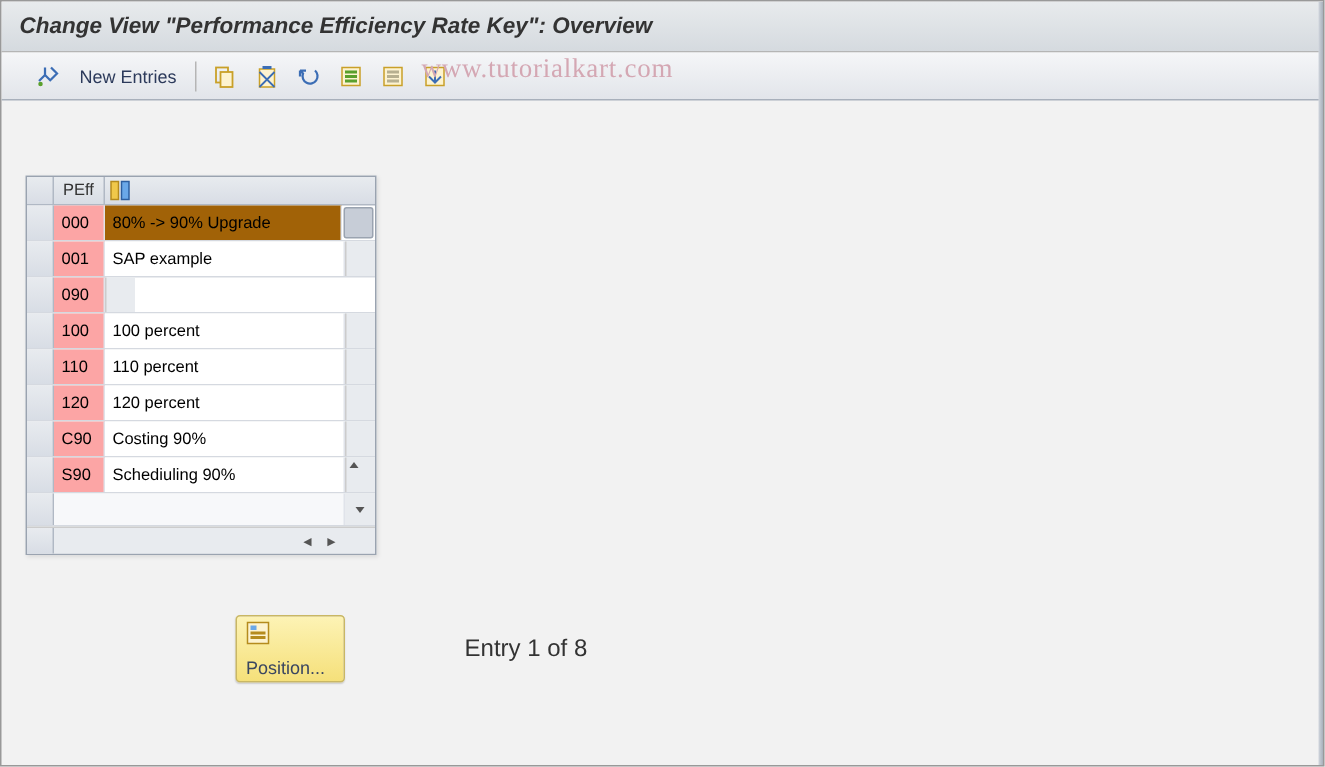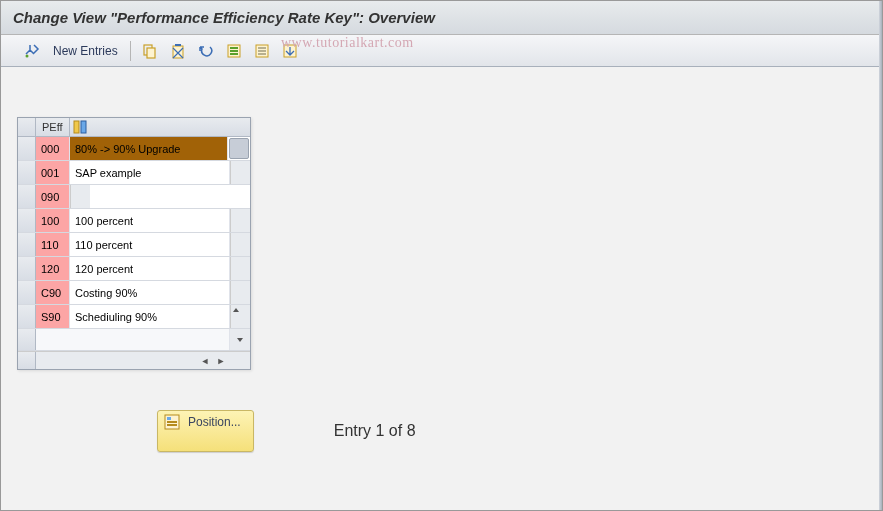--- a/index.html
+++ b/index.html
@@ -6,21 +6,21 @@
     body { background: #f2f2f2; width: 883px; height: 511px; border: 1px solid #999; position: relative; overflow: hidden; }
     
     .title-bar { background: linear-gradient(#e8ebed, #d5dadf); padding: 8px 12px; border-bottom: 1px solid #b5b5b5; }
     .title-bar h1 { font-size: 15px; font-style: italic; font-weight: bold; color: #333; }
     
     .toolbar { background: linear-gradient(#f5f6f8, #e2e5ea); padding: 4px 20px; border-bottom: 1px solid #a8b0bb; display: flex; align-items: center; gap: 6px; height: 32px; }
     .toolbar .icon-btn { width: 22px; height: 22px; display: inline-flex; align-items: center; justify-content: center; cursor: pointer; border-radius: 2px; }
     .toolbar .text-btn { font-size: 12px; color: #2c3a5b; cursor: pointer; padding: 2px 4px; }
     .toolbar .sep { width: 1px; height: 20px; background: #b5b5b5; margin: 0 2px; }
     
-    .watermark { position: absolute; top: 34px; left: 280px; color: #d4a7b3; font-size: 14px; font-family: 'Times New Roman', serif; letter-spacing: 0.5px; pointer-events: none; }
+    .watermark { position: absolute; top: 34px; left: 280px; color: #d4a7b3; font-size: 18px; font-family: 'Times New Roman', serif; letter-spacing: 0.5px; pointer-events: none; }
     
     .content { padding: 50px 0 0 16px; }
     
     .table-container { border: 1px solid #9aa3b0; width: 234px; background: #fff; box-shadow: 1px 1px 3px rgba(0,0,0,0.1); }
     .table-header { display: flex; background: linear-gradient(#e8ebef, #d8dde5); border-bottom: 1px solid #b0b8c4; }
     .table-header .sel-col { width: 18px; border-right: 1px solid #b0b8c4; }
     .table-header .col { padding: 3px 6px; font-size: 11px; color: #333; border-right: 1px solid #b0b8c4; }
     .table-header .peff-col { width: 34px; }
     .table-header .desc-col { flex: 1; }
     .table-header .cfg-col { width: 20px; display:flex; align-items:center; justify-content:center; }
@@ -40,21 +40,21 @@
     .empty-row .mid { flex:1; background:#f7f8fa; border-right:1px solid #e0e3ea;}
     .empty-row .scroll-cell { width:20px; background:#e8ebef; display:flex; align-items:center; justify-content:center;}
     
     .hscroll { display:flex; height:18px; background:#e8ebef; border-top:1px solid #ccc;}
     .hscroll .sel-cell { width: 18px; background: linear-gradient(#e8ebef, #d8dde5); border-right: 1px solid #b0b8c4;}
     .hscroll .track { flex:1; display:flex; align-items:center; justify-content:flex-end; padding-right:2px; gap:2px;}
     .hscroll .arrow { width:14px; height:14px; display:flex; align-items:center; justify-content:center; font-size:9px; color:#555; cursor:pointer; }
     .hscroll .corner { width:20px;}
     
     .footer-row { display:flex; align-items:center; margin-top: 40px; gap: 80px; padding-left: 140px;}
-    .position-btn { background: linear-gradient(#fdf3b5, #f5e07a); border: 1px solid #c9b764; border-radius: 3px; padding: 3px 12px 21px 6px; font-size: 12px; color: #3a4660; cursor: pointer; display:flex; align-items:center; gap:8px; box-shadow: 0 1px 1px rgba(0,0,0,0.15);}
+    .position-btn { background: linear-gradient(#fdf3b5, #f5e07a); border: 1px solid #c9b764; border-radius: 3px; padding: 3px 12px 2px 6px; font-size: 12px; color: #3a4660; cursor: pointer; display:flex; gap:8px; box-shadow: 0 1px 1px rgba(0,0,0,0.15); flex-direction: column;}
     .position-btn .pos-icon { width:16px; height:16px; }
     .entry-text { font-size: 16px; color: #333; }
     
     .right-border { position:absolute; right:0; top:0; bottom:0; width:3px; background:linear-gradient(to right,#d0d5dd,#a8b0bb);}
     
     svg { display:block; }
   </style>
 </head>
 <body>
 

